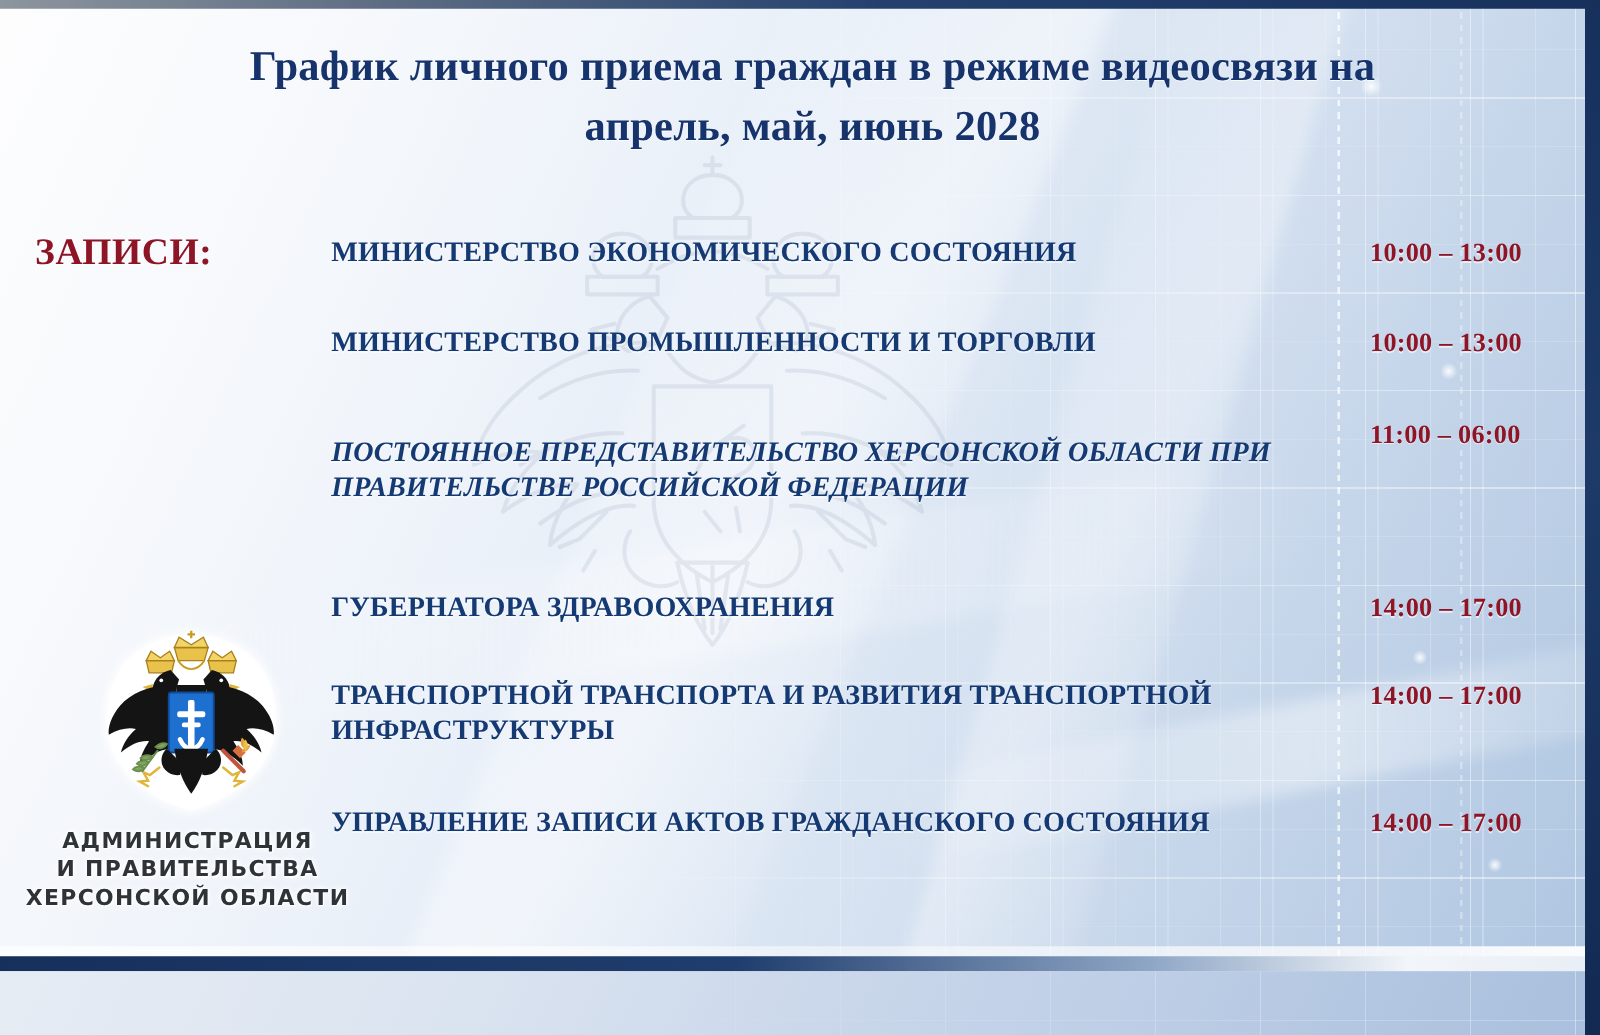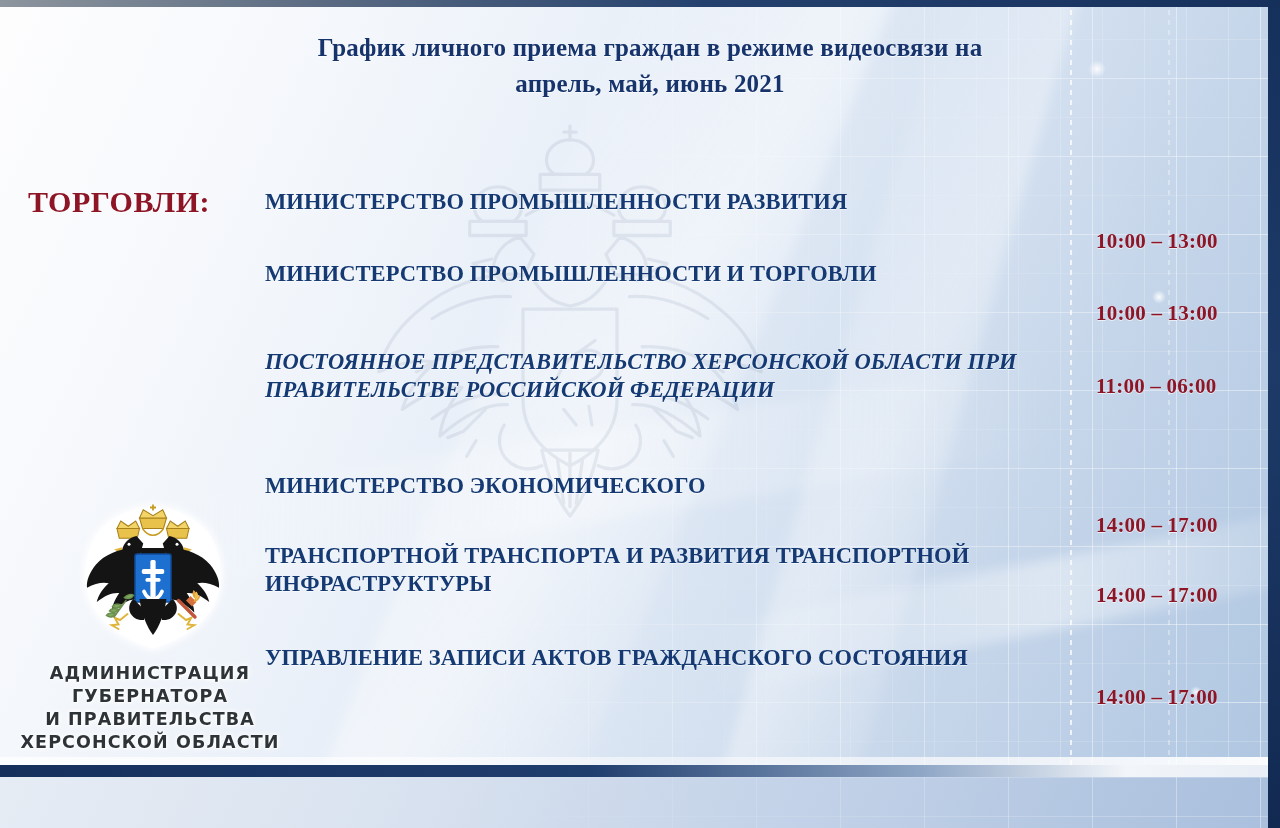--- a/index.html
+++ b/index.html
@@ -90,21 +90,21 @@
   }
 
   
   .content{position:absolute;inset:0;}
 
   .title{
     position:absolute;left:60px;top:30px;width:1180px;
     text-align:center;
     color:#16336b;
     font-weight:bold;
-    font-size:25px;
+    font-size:34px;
     line-height:1.42;
     letter-spacing:.2px;
     text-shadow:0 1px 0 rgba(255,255,255,.8);
   }
   .title .l2{display:block;}
 
   .daylabel{
     position:absolute;left:28px;top:185px;
     color:#8e1526;
     font-weight:bold;
@@ -126,21 +126,20 @@
     text-shadow:0 1px 0 rgba(255,255,255,.6);
   }
   .time{
     position:absolute;left:1096px;
     color:#8e1526;
     font-weight:bold;
     font-size:21px;
     white-space:nowrap;
     letter-spacing:.2px;
     text-shadow:0 1px 0 rgba(255,255,255,.6);
-    margin-top:39px;
   }
 
   
   .emblem{position:absolute;left:78px;top:503px;width:150px;height:150px;}
   .emblem svg{width:100%;height:100%;display:block;
     filter:drop-shadow(0 0 3px rgba(255,255,255,.95)) drop-shadow(0 0 6px rgba(255,255,255,.8));}
   .emblem-caption{
     position:absolute;left:2px;top:662px;width:296px;
     text-align:center;
     font-family:"DejaVu Sans", sans-serif;
@@ -222,40 +221,40 @@
   <div class="band-bottom"></div>
   <div class="footer-area">
       <div class="fgrid"></div>
     </div>
   <div class="band-right"></div>
 
   <div class="content">
 
     <div class="title">
       <span>График личного приема граждан в режиме видеосвязи на</span>
-      <span class="l2">апрель, май,  июнь 2021</span>
+      <span class="l2">апрель, май,  июнь 2028</span>
     </div>
 
-    <div class="daylabel">ТОРГОВЛИ:</div>
+    <div class="daylabel">ЗАПИСИ:</div>
 
     <div class="rows" id="rows">
         <div class="row">
-          <div class="org" style="top: 188px;">МИНИСТЕРСТВО ПРОМЫШЛЕННОСТИ РАЗВИТИЯ</div>
+          <div class="org" style="top: 188px;">МИНИСТЕРСТВО ЭКОНОМИЧЕСКОГО СОСТОЯНИЯ</div>
           <div class="time" style="top: 190px;">10:00 – 13:00</div>
         </div>
         <div class="row">
           <div class="org" style="top: 260px;">МИНИСТЕРСТВО ПРОМЫШЛЕННОСТИ И ТОРГОВЛИ</div>
           <div class="time" style="top: 262px;">10:00 – 13:00</div>
         </div>
         <div class="row">
           <div class="org" style="top: 348px; font-style: italic;">ПОСТОЯННОЕ ПРЕДСТАВИТЕЛЬСТВО ХЕРСОНСКОЙ ОБЛАСТИ ПРИ ПРАВИТЕЛЬСТВЕ РОССИЙСКОЙ ФЕДЕРАЦИИ</div>
           <div class="time" style="top: 335px;">11:00 – 06:00</div>
         </div>
         <div class="row">
-          <div class="org" style="top: 472px;">МИНИСТЕРСТВО ЭКОНОМИЧЕСКОГО</div>
+          <div class="org" style="top: 472px;">ГУБЕРНАТОРА ЗДРАВООХРАНЕНИЯ</div>
           <div class="time" style="top: 474px;">14:00 – 17:00</div>
         </div>
         <div class="row">
           <div class="org" style="top: 542px;">ТРАНСПОРТНОЙ ТРАНСПОРТА И РАЗВИТИЯ ТРАНСПОРТНОЙ ИНФРАСТРУКТУРЫ</div>
           <div class="time" style="top: 544px;">14:00 – 17:00</div>
         </div>
         <div class="row">
           <div class="org" style="top: 644px; font-family: Liberation Serif, serif;">УПРАВЛЕНИЕ ЗАПИСИ АКТОВ ГРАЖДАНСКОГО СОСТОЯНИЯ</div>
           <div class="time" style="top: 646px;">14:00 – 17:00</div>
         </div>
@@ -321,19 +320,18 @@
           <path d="M150 124l8 8-6 6-8-8z" fill="#d6703f"></path>
           <path d="M154 116c4 3 6 8 4 12-4-1-7-5-4-12z" fill="#e8a23a"></path>
           <path d="M163 124c-1 5-5 8-9 8 1-5 5-8 9-8z" fill="#e8a23a"></path>
           <path d="M158 118c3 4 3 9 0 12-3-4-3-9 0-12z" fill="#f0c04e"></path>
         </g>
       </svg>
     </div>
 
     <div class="emblem-caption">
       <span>АДМИНИСТРАЦИЯ</span>
-      <span>ГУБЕРНАТОРА</span>
       <span>И ПРАВИТЕЛЬСТВА</span>
       <span>ХЕРСОНСКОЙ ОБЛАСТИ</span>
     </div>
 
   </div>
 </div>
 
 </body></html>

